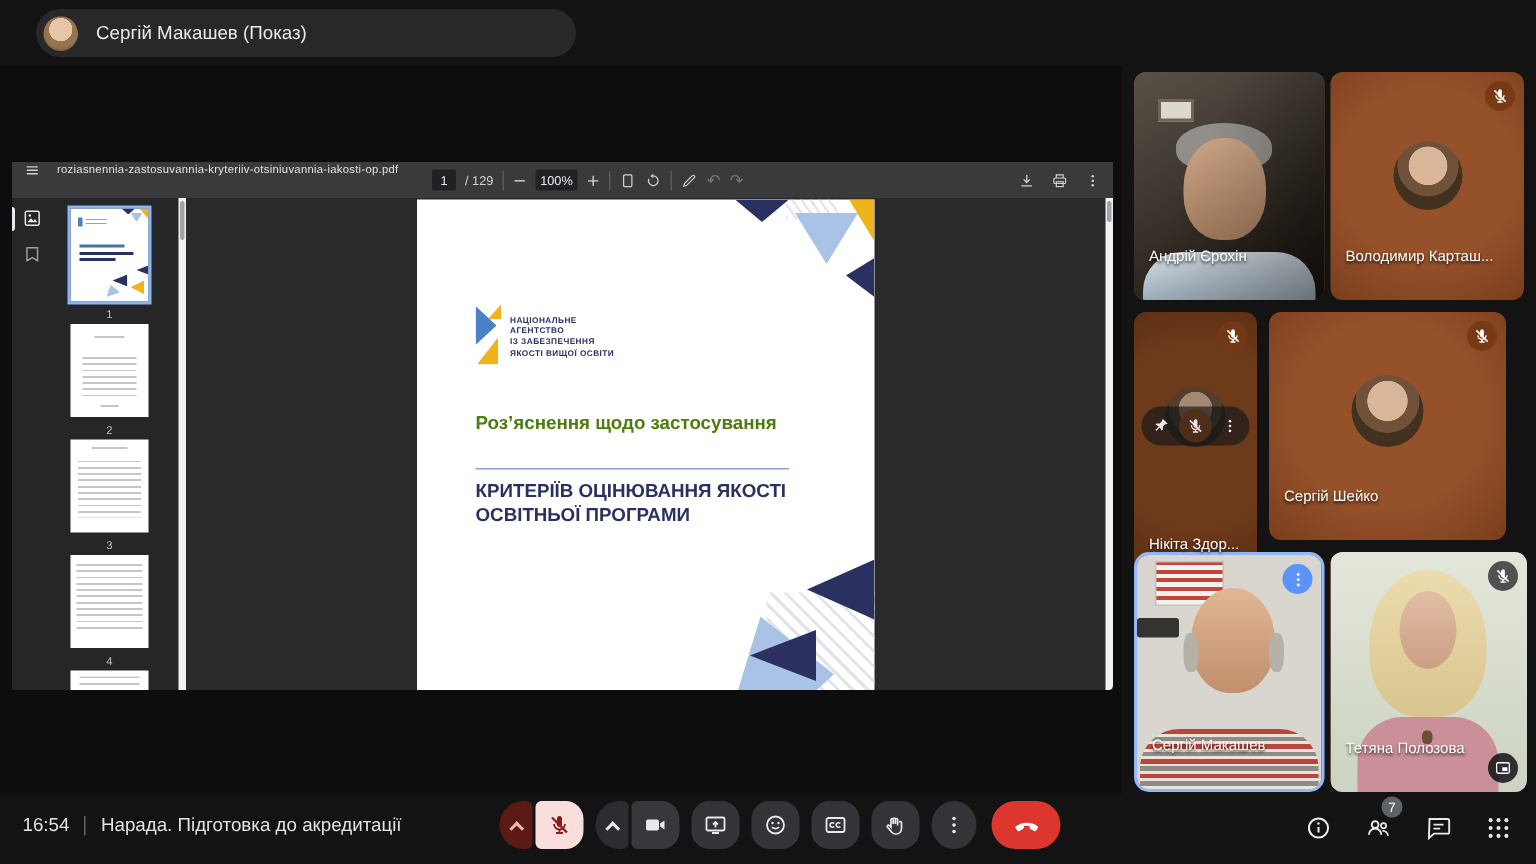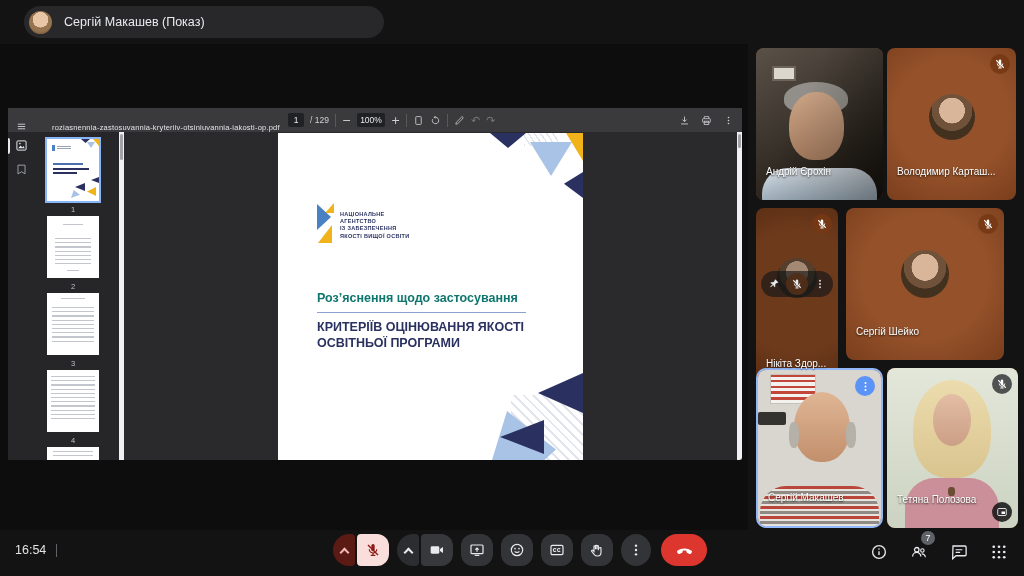--- a/index.html
+++ b/index.html
@@ -13,21 +13,21 @@
   .presenter-pill{position:absolute;left:24px;top:6px;width:360px;height:32px;border-radius:16px;
     background:#28282a;display:flex;align-items:center;gap:12px;padding-left:5px}
   .presenter-avatar{width:23px;height:23px;border-radius:50%;
     background:radial-gradient(circle at 50% 38%,#e6c6a6 0 42%,#96744f 43% 62%,#5f4730 100%)}
   .presenter-pill span{font-size:12.5px;color:#e8eaed}
 
   
   .stage{position:absolute;left:0;top:44px;width:748px;height:486px;background:#0d0d0e}
   .pdf-window{position:absolute;left:8px;top:64px;width:734px;height:352px;background:#2a2a2d;overflow:hidden}
   .pdf-toolbar{position:absolute;left:0;top:0;width:734px;height:24px;background:#3a3a3d;z-index:5}
-  .tb-left{position:absolute;left:8px;top:0;height:24px;display:flex;align-items:flex-end;gap:25px;color:#d7d9dc}
+  .tb-left{position:absolute;left:8px;top:0;height:24px;display:flex;align-items:flex-start;gap:11px;color:#d7d9dc}
   .tb-file{font-size:7.5px;color:#e1e3e6;letter-spacing:.2px}
   .tb-center{position:absolute;left:280px;top:0;height:24px;display:flex;align-items:center;gap:6px;color:#d7d9dc}
   .tb-right{position:absolute;right:8px;top:0;height:24px;display:flex;align-items:center;gap:11px;color:#d7d9dc}
   .tb-box{background:#202124;border-radius:2px;height:14px;display:flex;align-items:center;justify-content:center;
     font-size:8.5px;color:#e8eaed;padding:0 3px;min-width:16px}
   .tb-txt{font-size:8.5px;color:#cfd1d4}
   .vdiv{width:1px;height:13px;background:#58595c}
   .tb-glyph{font-size:11px;line-height:1;color:#cfd1d4;font-family:"DejaVu Sans",sans-serif}
   .dim{color:#76777a}
   .tbi{width:11px;height:11px;color:#cfd1d4}
@@ -55,21 +55,21 @@
     background:repeating-linear-gradient(55deg,#e2e5eb 0 1.5px,transparent 1.5px 5px)}
   .tri-a{left:212px;top:0;width:36px;height:15px;clip-path:polygon(0 0,100% 0,50% 100%)}
   .tri-b{left:252px;top:9px;width:42px;height:34px;clip-path:polygon(0 0,100% 0,50% 100%)}
   .tri-c{left:288px;top:0;width:17px;height:28px;clip-path:polygon(0 0,100% 0,100% 100%)}
   .tri-d{left:286px;top:39px;width:19px;height:26px;clip-path:polygon(100% 0,100% 100%,0 45%)}
   .lg-y1{left:47px;top:70px;width:9px;height:10px;clip-path:polygon(100% 0,100% 100%,0 100%)}
   .lg-b{left:39px;top:71px;width:14px;height:26px;clip-path:polygon(0 0,100% 50%,0 100%);background:#4a80c4}
   .lg-y2{left:40px;top:92px;width:14px;height:18px;clip-path:polygon(0 100%,100% 0,100% 100%)}
   .logo-text{position:absolute;left:62px;top:78px;font-size:5.5px;line-height:7.2px;font-weight:bold;
     color:#2a3160;letter-spacing:.3px}
-  .doc-title{position:absolute;left:39px;top:158px;font-size:12.5px;font-weight:bold;color:#0f766e}
+  .doc-title{position:absolute;left:39px;top:142px;font-size:12.5px;font-weight:bold;color:#4d7c0f}
   .doc-rule{position:absolute;left:39px;top:179px;width:209px;height:1px;background:#8aa3cd}
   .doc-sub{position:absolute;left:39px;font-size:12.5px;font-weight:bold;color:#2a3160}
   .stripes-br{left:233px;top:262px;width:72px;height:78px;
     background:repeating-linear-gradient(45deg,#e2e5eb 0 2px,transparent 2px 7px)}
   .tri-e{left:260px;top:240px;width:45px;height:40px;clip-path:polygon(0 50%,100% 0,100% 100%)}
   .tri-f{left:210px;top:278px;width:68px;height:62px;clip-path:polygon(28% 0,100% 62%,62% 100%,0 100%)}
   .tri-g{left:222px;top:287px;width:44px;height:34px;clip-path:polygon(0 50%,100% 0,100% 100%)}
 
   
   .tile{position:absolute;border-radius:8px;overflow:hidden;background:#7f421f}
@@ -503,20 +503,21 @@
           </svg>
         </button>
       <span class="tile-name">Тетяна Полозова</span>
     </div>
   </div>
 
   <div class="bottombar">
     <div class="bb-left">
       <span class="bb-time">16:54</span>
       <div class="bb-div"></div>
+      <span class="bb-title">Нарада. Підготовка до акредитації</span>
     </div>
 
     <div class="controls">
       <div style="display:flex;gap:2px">
         <button class="seg seg-l mic-chev">
             <i class="chev"></i>
           </button>
         <button class="seg seg-r mic-main">
             <svg>
               <use href="#i-mic-off"></use>

